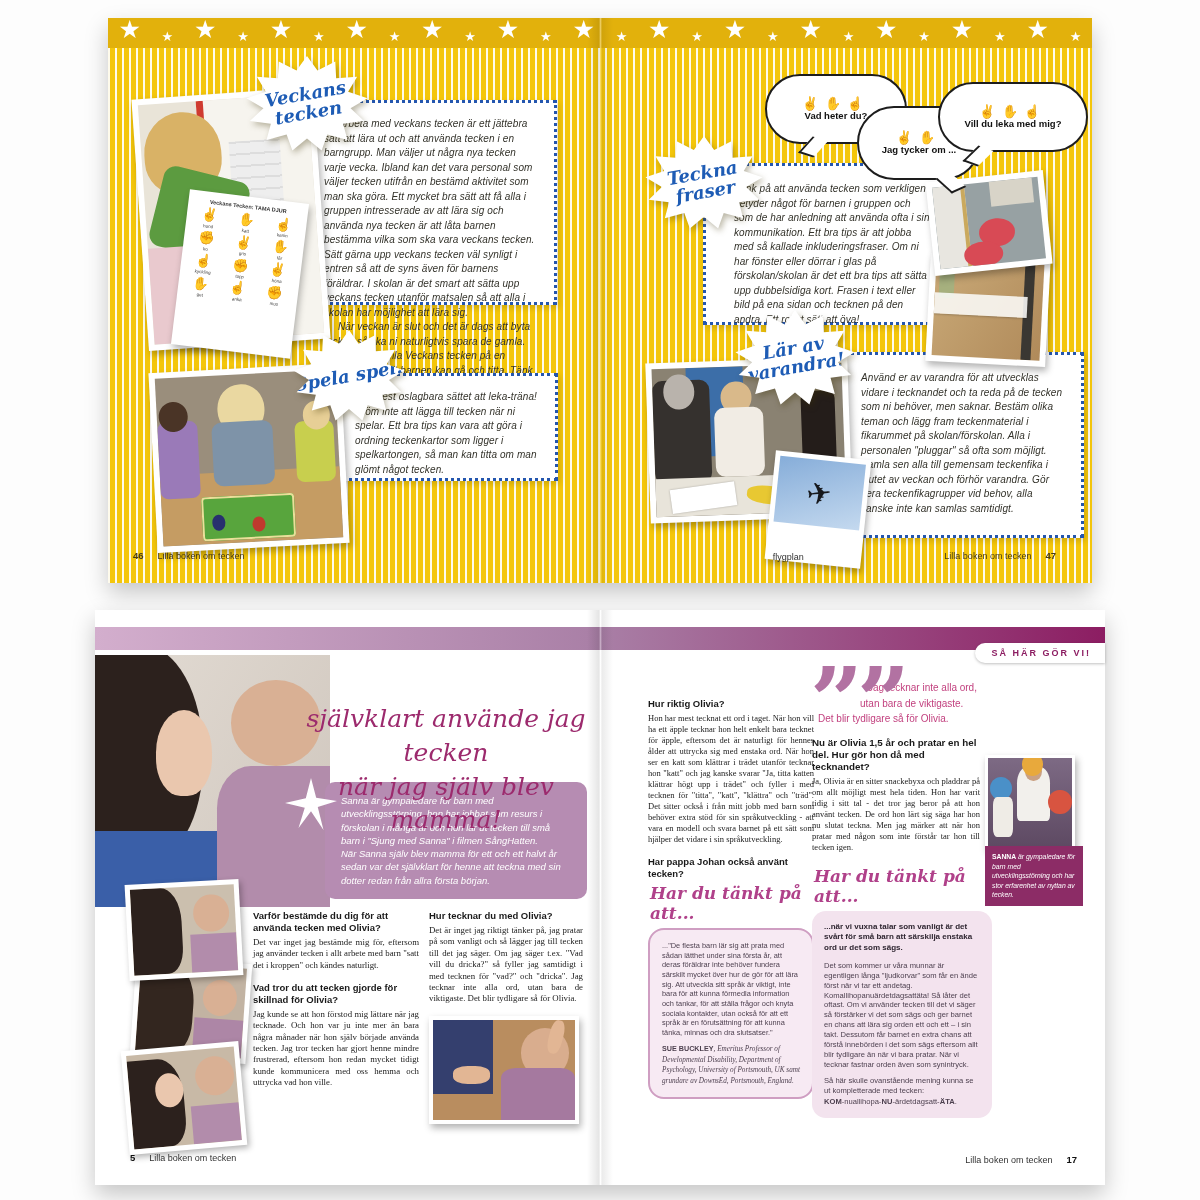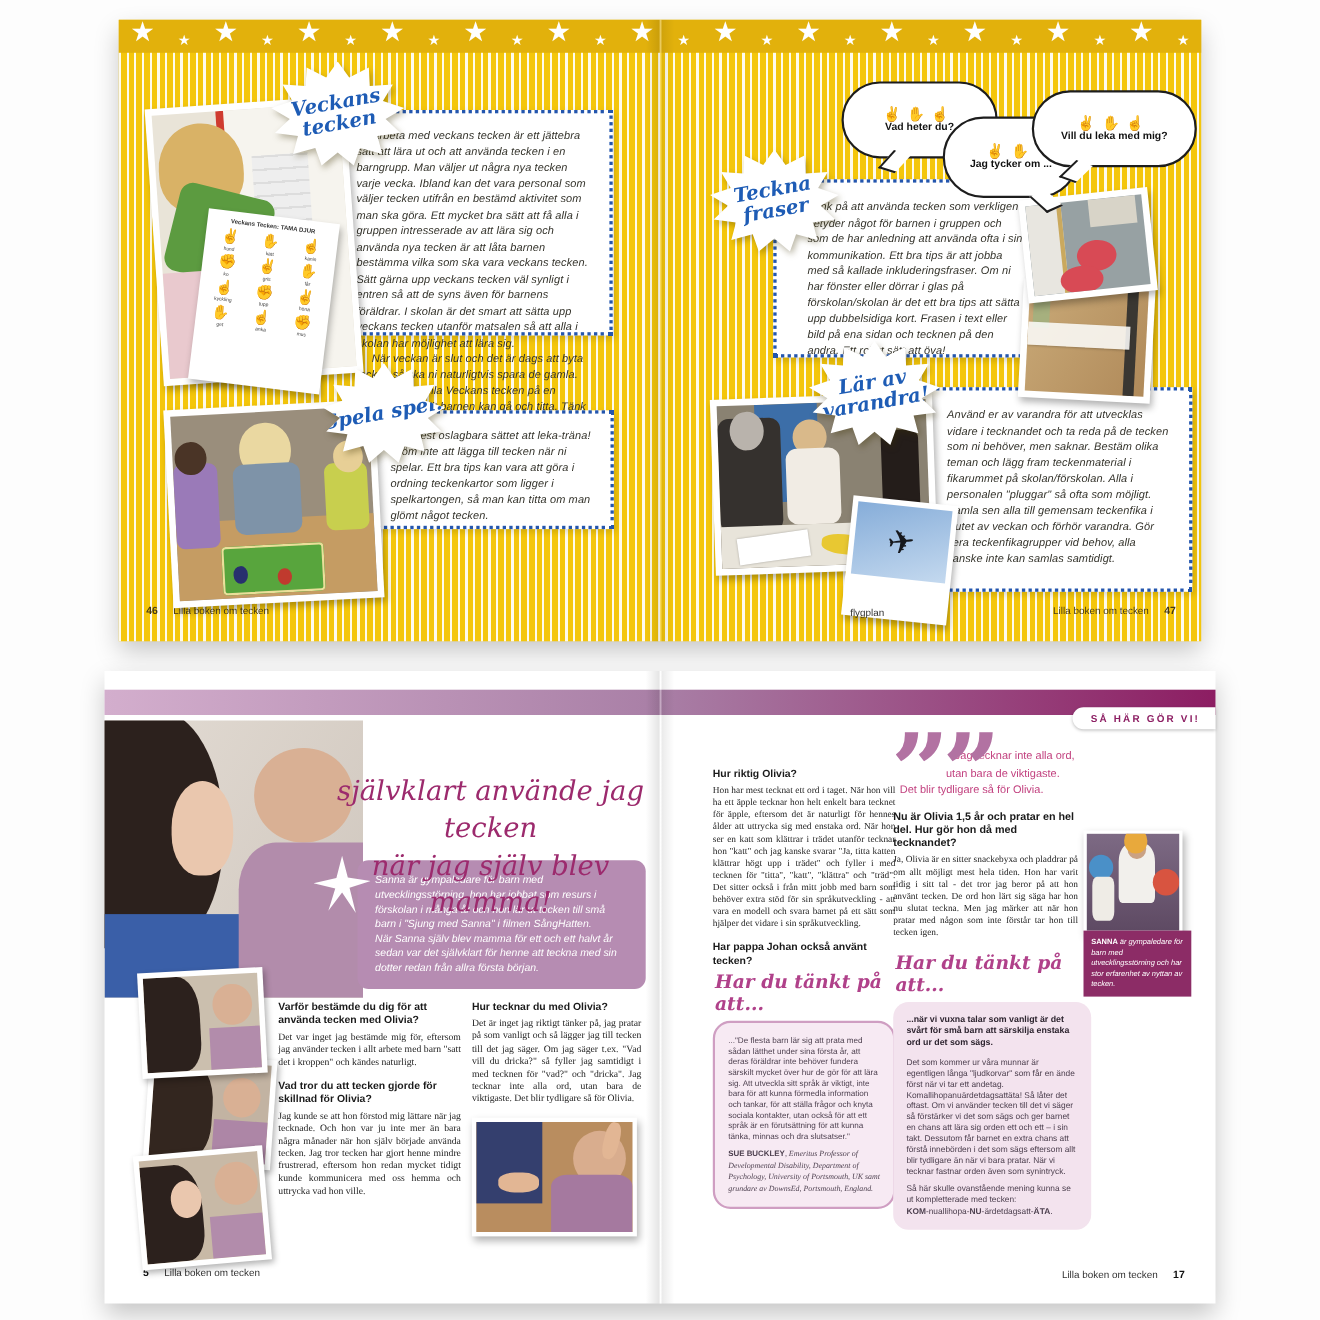--- a/index.html
+++ b/index.html
@@ -287,21 +287,21 @@
       </div>
     <div class="flylabel">flygplan</div>
   </div>
 
   <div class="dotbox" style="left:730px;top:334px;width:246px;height:186px;padding:16px 14px 12px 20px;box-sizing:border-box;">
     <div class="hand-text">
         <p>Använd er av varandra för att utvecklas vidare i tecknandet och ta reda på de tecken som ni behöver, men saknar. Bestäm olika teman och lägg fram teckenmaterial i fikarummet på skolan/förskolan. Alla i personalen "pluggar" så ofta som möjligt. Samla sen alla till gemensam teckenfika i slutet av veckan och förhör varandra. Gör flera teckenfikagrupper vid behov, alla kanske inte kan samlas samtidigt.</p>
       </div>
   </div>
 
-  <div class="pagefoot" style="right:23px;bottom:22px;">
+  <div class="pagefoot" style="right:36px;bottom:22px;">
     <span>Lilla boken om tecken</span><b style="margin:0 0 0 14px;">47</b>
   </div>
 </div>
 
 <div class="spread" id="bottom-spread">
 
   <div class="mbar" style="left:0;width:505px;background:linear-gradient(90deg,#d3aecd,#a97fa6);"></div>
 
   <div class="photo" style="left:0;top:45px;width:235px;height:252px;padding:0;box-shadow:none;">
     <div class="scene" style="background:linear-gradient(120deg,#e3dcd4,#cfc6bd);">

